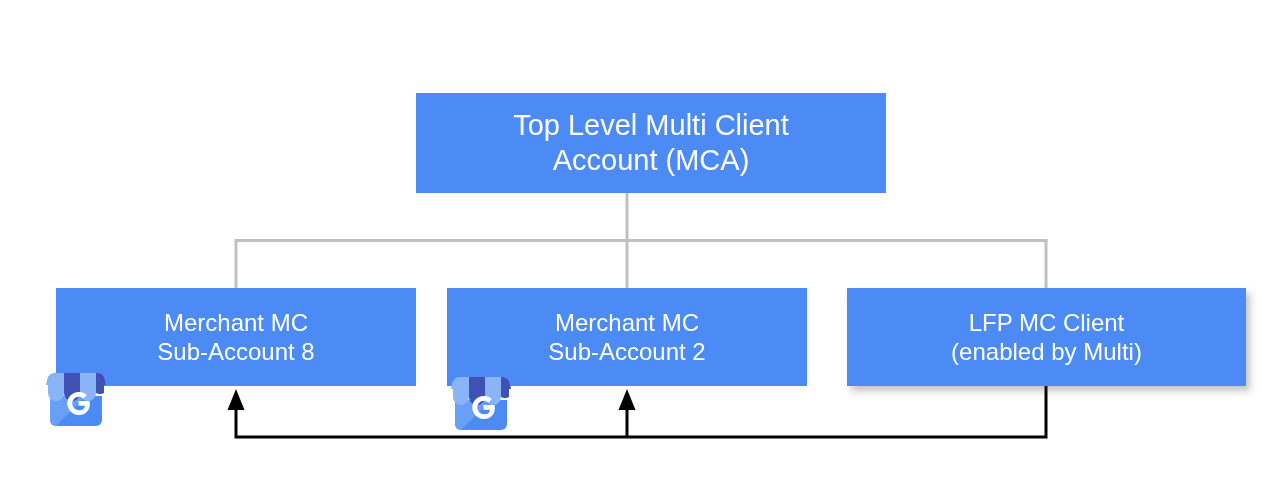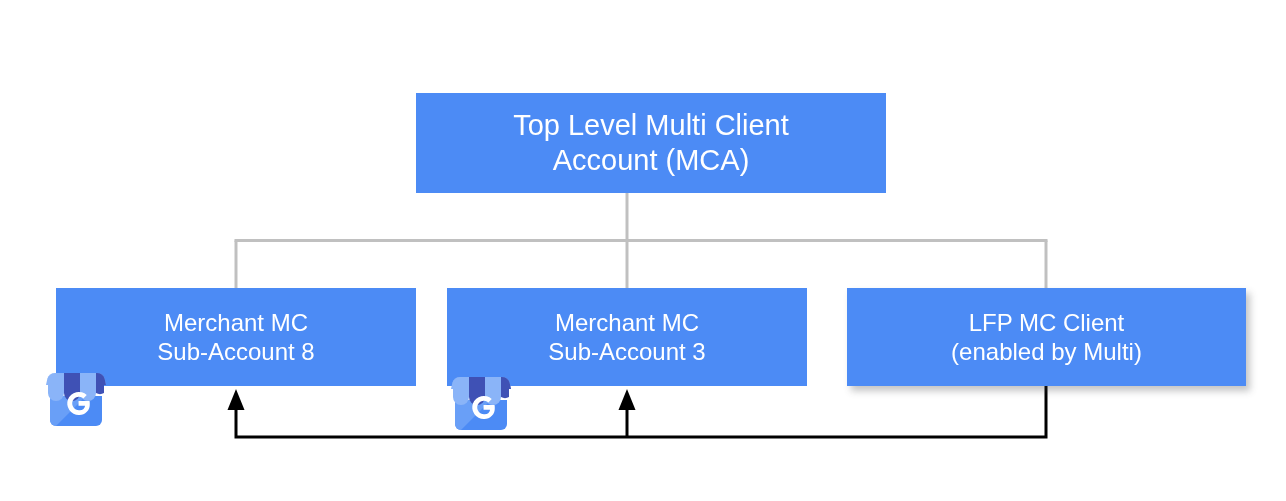--- a/index.html
+++ b/index.html
@@ -125,21 +125,21 @@
   <div class="node" id="node-sub1">
     <span class="node-text">
       <span class="node-line">Merchant MC</span>
       <span class="node-line">Sub-Account 8</span>
     </span>
   </div>
 
   <div class="node" id="node-sub2">
     <span class="node-text">
       <span class="node-line">Merchant MC</span>
-      <span class="node-line">Sub-Account 3</span>
+      <span class="node-line">Sub-Account 2</span>
     </span>
   </div>
 
   <div class="node" id="node-lfp">
     <span class="node-text">
       <span class="node-line">LFP MC Client</span>
       <span class="node-line">(enabled by Multi)</span>
     </span>
   </div>
 

